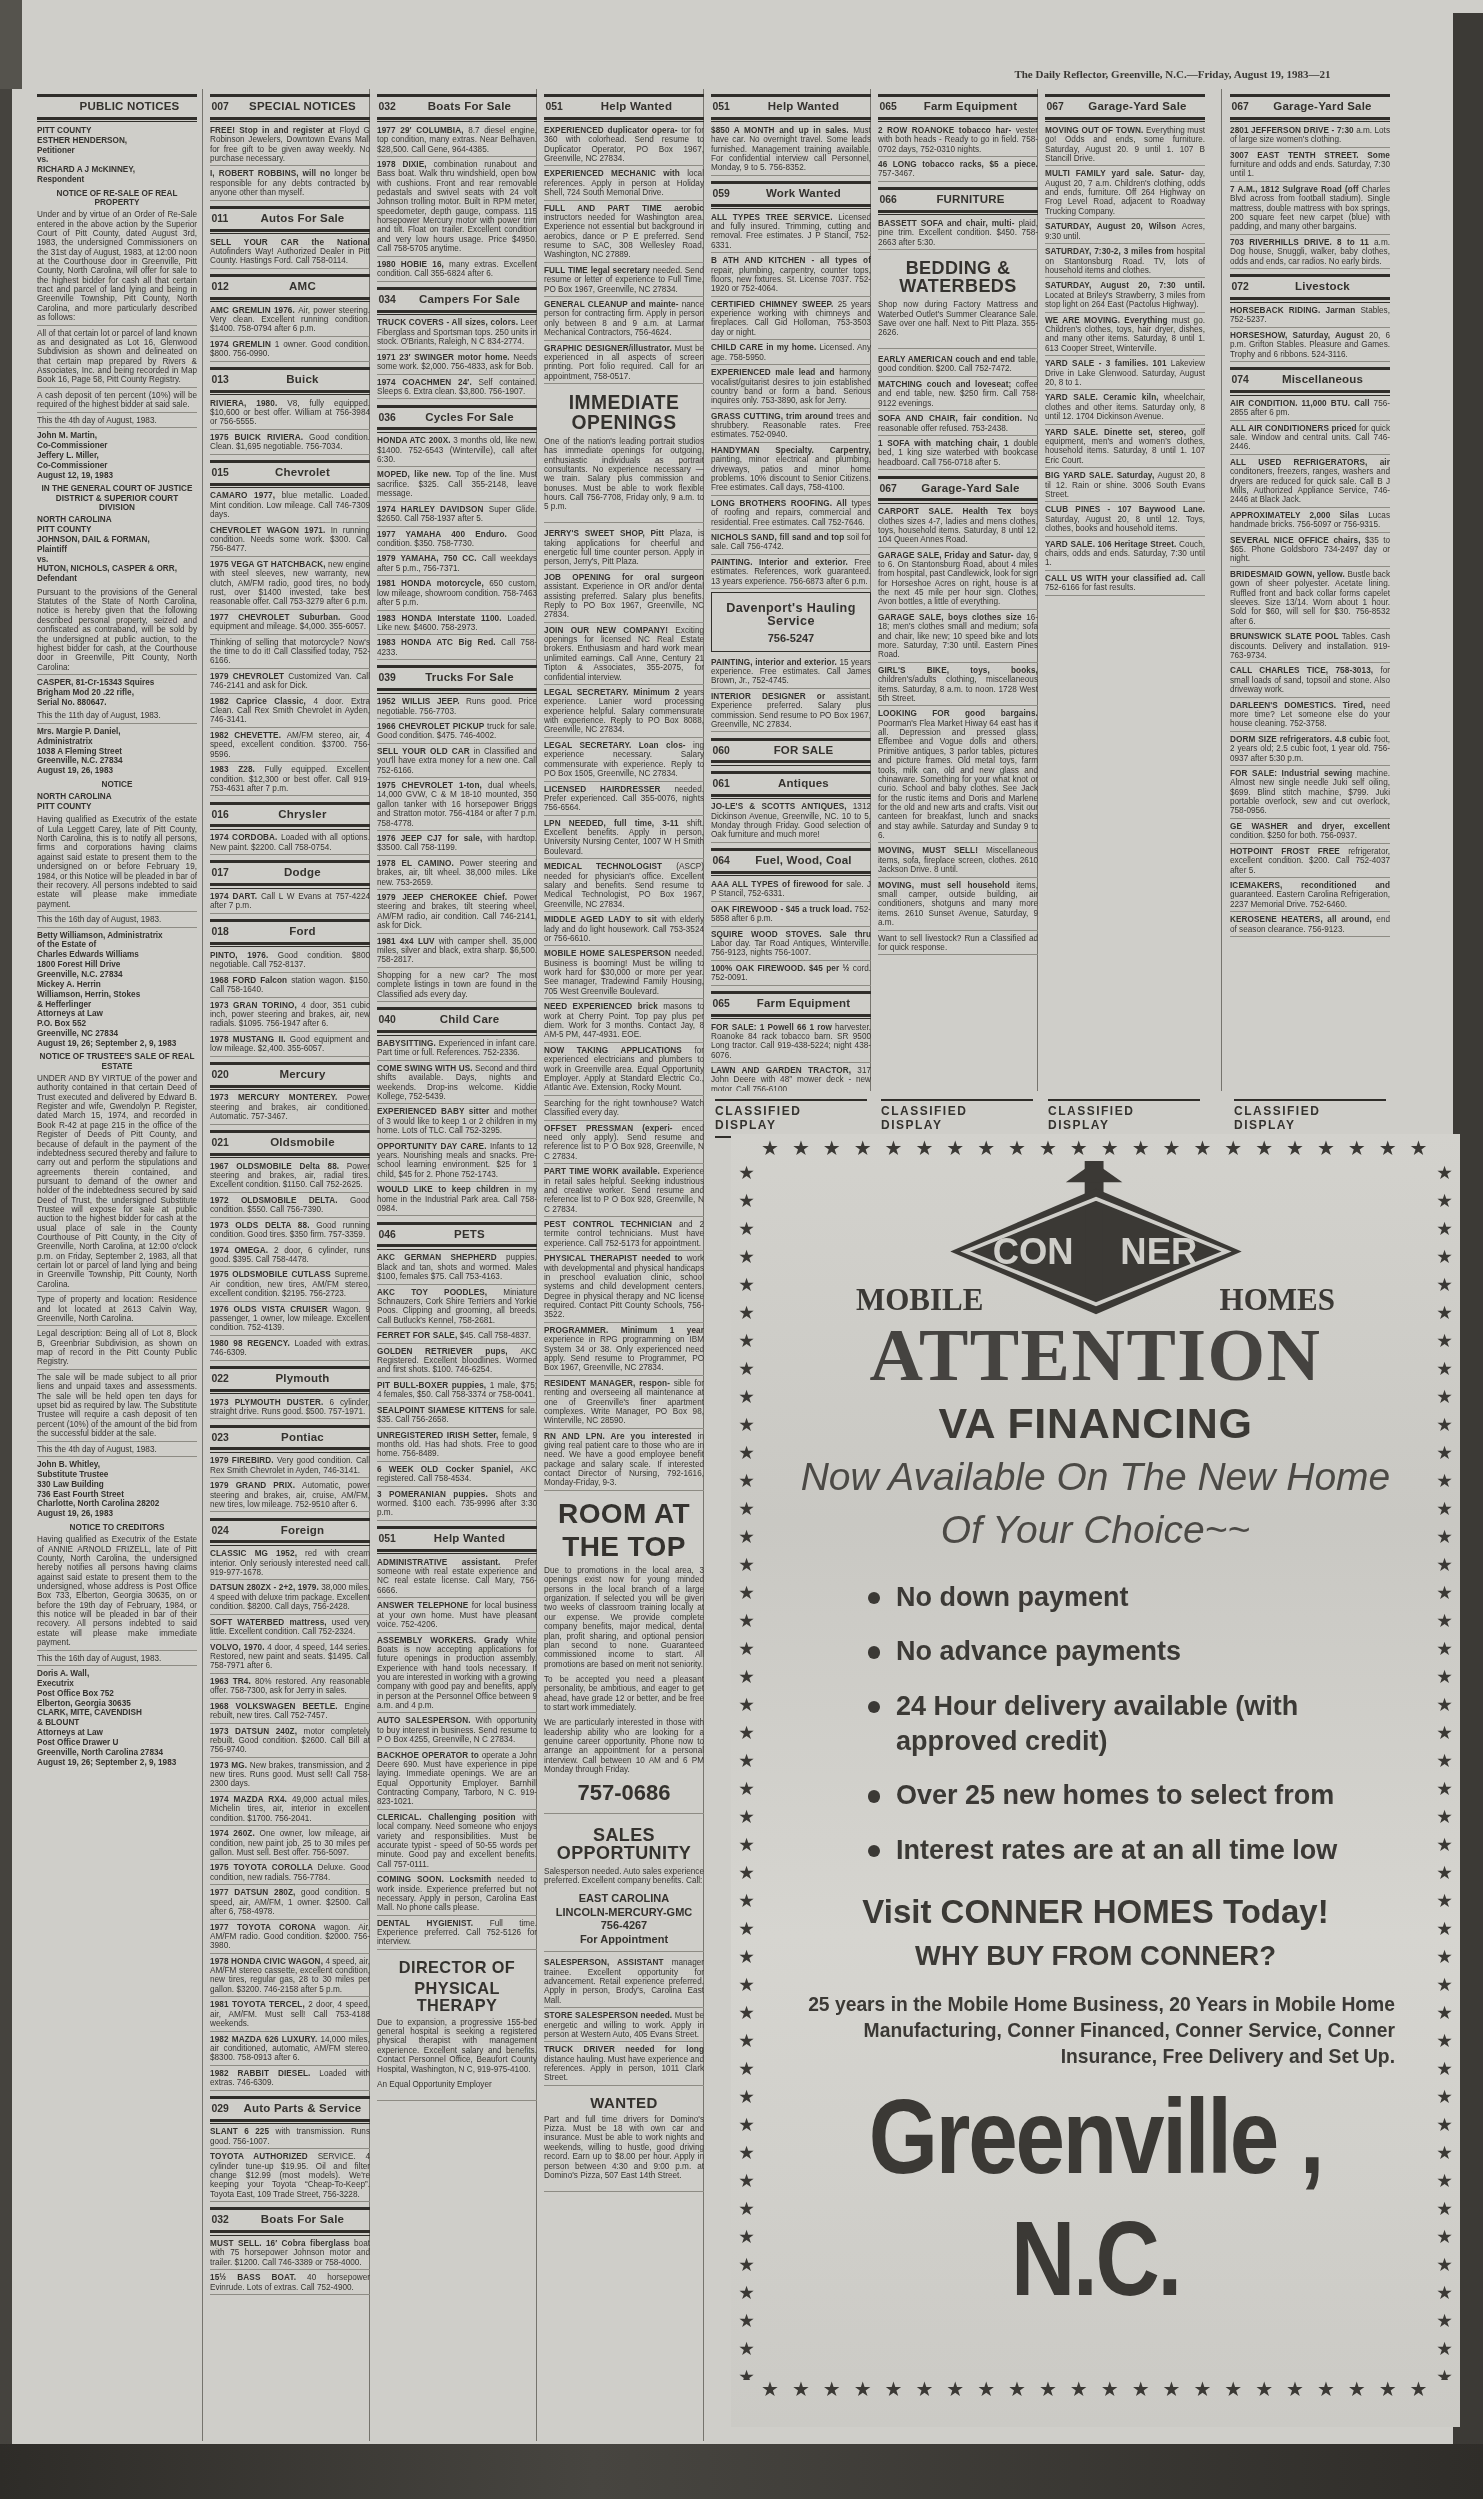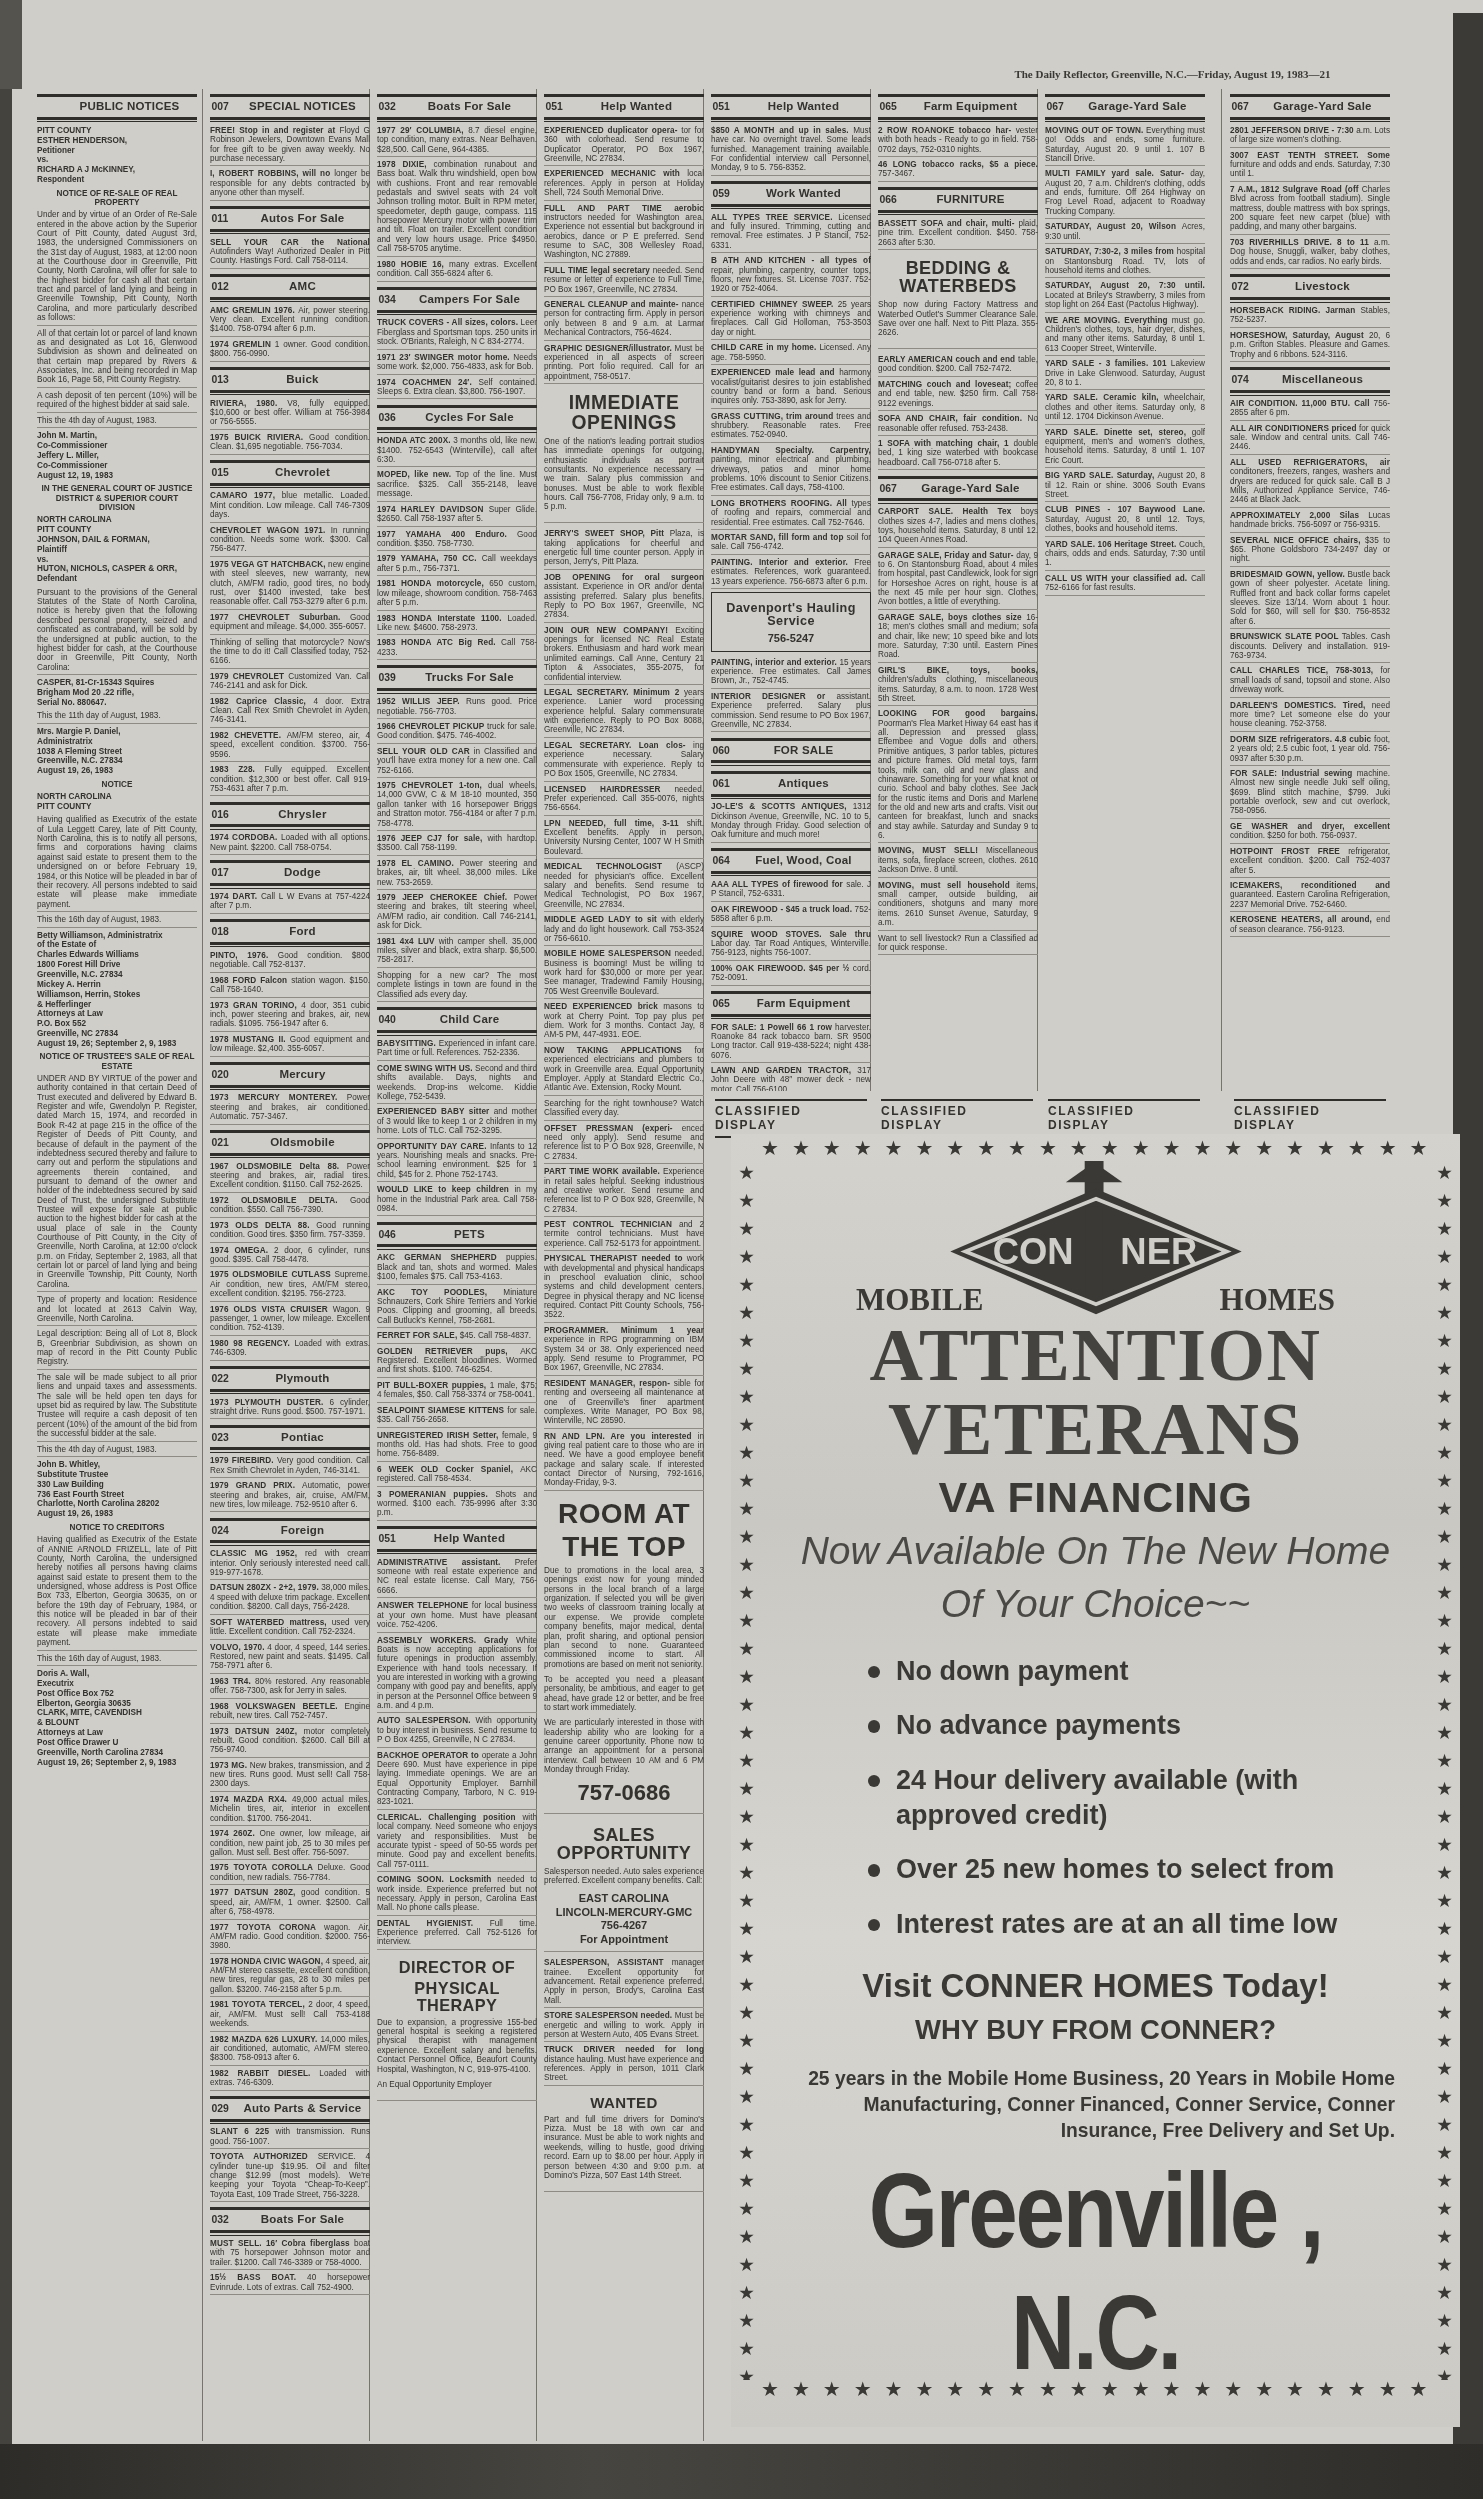--- a/index.html
+++ b/index.html
@@ -594,21 +594,21 @@
         <div class="thin"></div>
       </div>
       <p class="ad"><b>ALL TYPES TREE SERVICE. </b>Licensed and fully insured. Trimming, cutting and removal. Free estimates. J P Stancil, 752-6331.</p>
       <p class="ad"><b>B ATH AND KITCHEN - all types of </b>repair, plumbing, carpentry, counter tops, floors, new fixtures. St. License 7037. 752-1920 or 752-4064.</p>
       <p class="ad"><b>CERTIFIED CHIMNEY SWEEP. </b>25 years experience working with chimneys and fireplaces. Call Gid Holloman, 753-3503 day or night.</p>
       <p class="ad"><b>CHILD CARE in my home. </b>Licensed. Any age. 758-5950.</p>
       <p class="ad"><b>EXPERIENCED male lead and </b>harmony vocalist/guitarist desires to join established country band or form a band. Serious inquires only. 753-3890, ask for Jerry.</p>
       <p class="ad"><b>GRASS CUTTING, trim around </b>trees and shrubbery. Reasonable rates. Free estimates. 752-0940.</p>
       <p class="ad"><b>HANDYMAN Specialty. Carpentry, </b>painting, minor electrical and plumbing, driveways, patios and minor home problems. 10% discount to Senior Citizens. Free estimates. Call days, 758-4100.</p>
       <p class="ad"><b>LONG BROTHERS ROOFING. All </b>types of roofing and repairs, commercial and residential. Free estimates. Call 752-7646.</p>
-      <p class="ad"><b>MORTAR SAND, fill form and top </b>soil for sale. Call 756-4742.</p>
+      <p class="ad"><b>NICHOLS SAND, fill sand and top </b>soil for sale. Call 756-4742.</p>
       <p class="ad"><b>PAINTING. Interior and exterior. </b>Free estimates. References, work guaranteed. 13 years experience. 756-6873 after 6 p.m.</p>
       <div class="disp boxed">
         <div class="disp-title" style="font-size: 12.6px;">Davenport's Hauling Service</div>
         <div class="disp-footer">
           <div>756-5247</div>
         </div>
       </div>
       <p class="ad"><b>PAINTING, interior and exterior. </b>15 years experience. Free estimates. Call James Brown, Jr., 752-4745.</p>
       <p class="ad"><b>INTERIOR DESIGNER or </b>assistant. Experience preferred. Salary plus commission. Send resume to PO Box 1967, Greenville, NC 27834.</p>
       <div class="sechead">
@@ -899,21 +899,20 @@
         <polygon points="240,2 472,102 240,202 8,102" fill="#3b3935"></polygon>
         <polygon points="240,18 448,102 240,186 32,102" fill="none" stroke="#cfcec9" stroke-width="6"></polygon>
         <rect x="224" y="30" width="26" height="140" fill="#3b3935"></rect>
         <text id="logo-con" x="140" y="122" text-anchor="middle" font-family="Liberation Sans, sans-serif" font-size="58" font-weight="bold" fill="#cfcec9">CON</text>
         <text id="logo-ner" x="340" y="122" text-anchor="middle" font-family="Liberation Sans, sans-serif" font-size="58" font-weight="bold" fill="#cfcec9">NER</text>
       </svg>
       <span id="logo-mobile">MOBILE</span>
       <span id="logo-homes">HOMES</span>
     </div>
     <div class="headline">ATTENTION</div>
-    <div class="headline">VETERANS</div>
     <div id="va-line">VA FINANCING</div>
     <div class="script">Now Available On The New Home</div>
     <div class="script">Of Your Choice~~</div>
     <div id="bullets">
         <div>No down payment</div>
         <div>No advance payments</div>
         <div>24 Hour delivery available (with approved credit)</div>
         <div>Over 25 new homes to select from</div>
         <div>Interest rates are at an all time low</div>
       </div>

